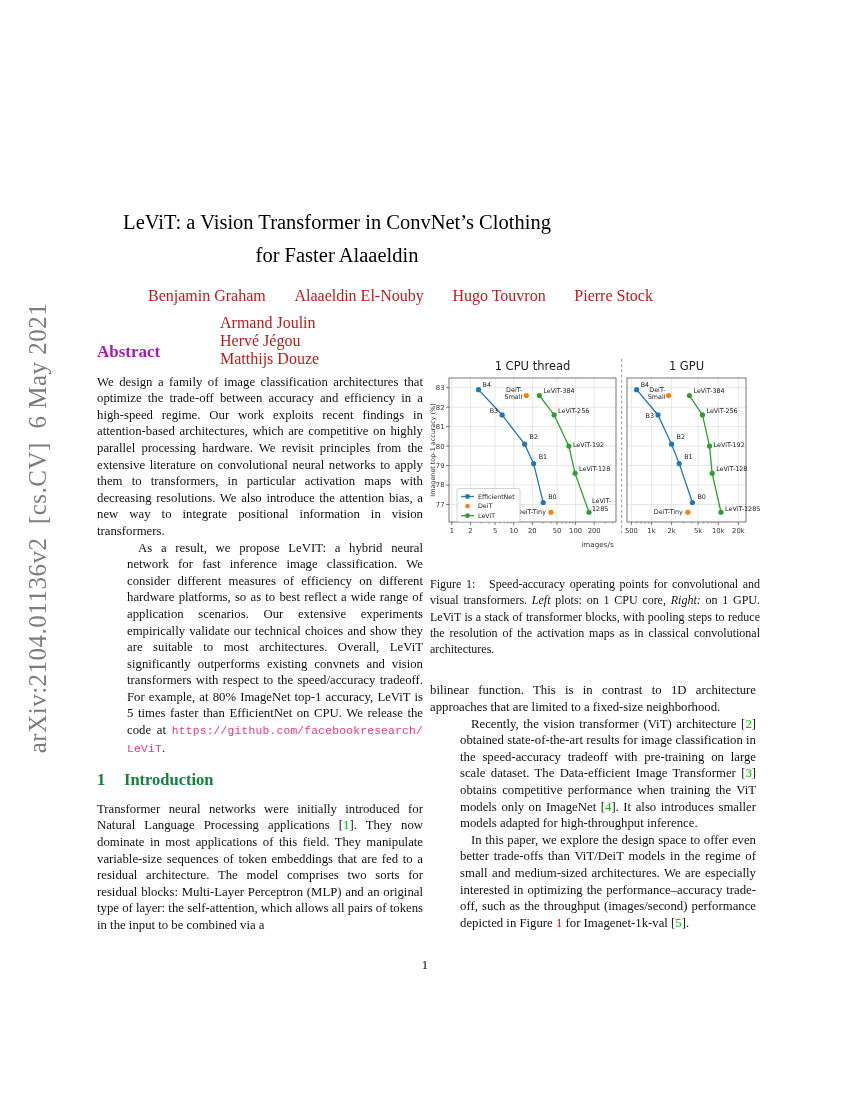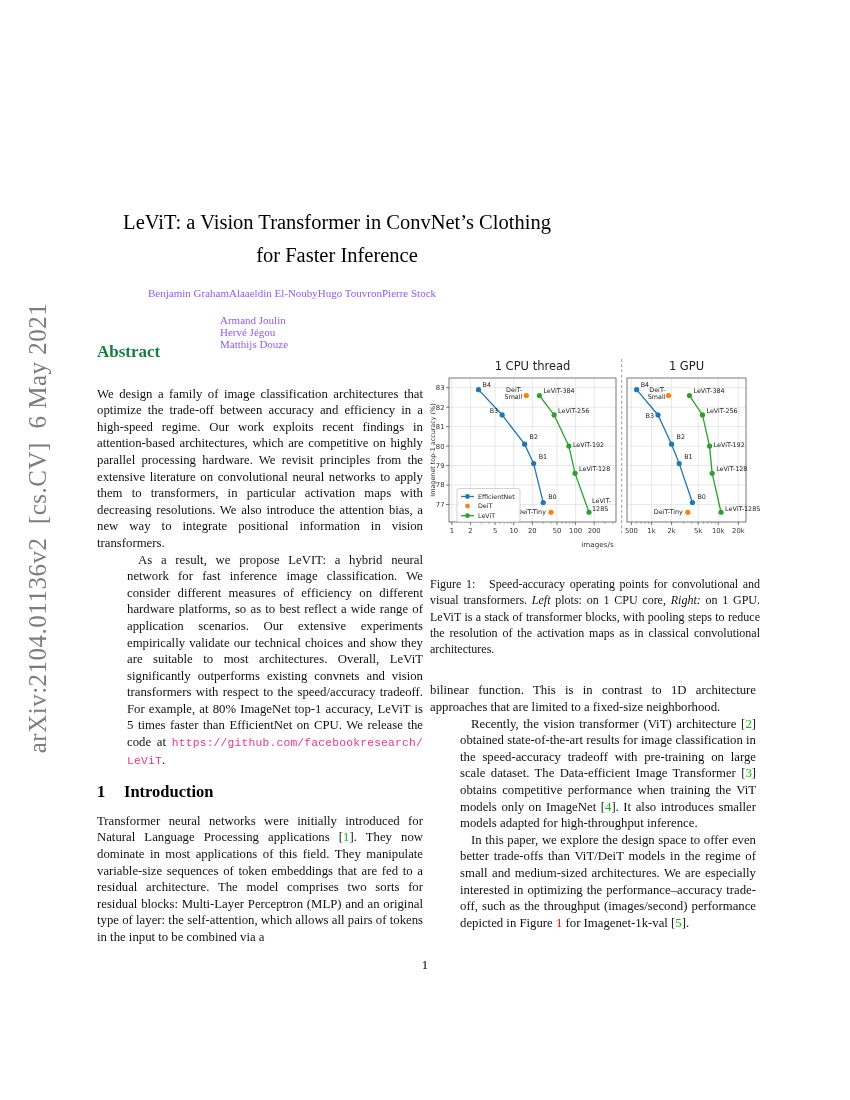--- a/index.html
+++ b/index.html
@@ -2,28 +2,28 @@
 <html style="--cite: #00c000; --link: #ee3388; --figref: #ff0000;"><head>
 <meta charset="utf-8">
 <style>
   html,body{margin:0;padding:0;background:#e8e8e8;}
   .page{position:relative;width:850px;height:1100px;background:#ffffff;margin:0 auto;
         font-family:"Liberation Serif",serif;color:#111;overflow:hidden;}
   .watermark{position:absolute;left:38px;top:528px;transform:translate(-50%,-50%) rotate(-90deg);
              font-size:25px;color:#7d7d7d;white-space:pre;letter-spacing:.5px;}
   .title{position:absolute;left:0;top:206px;width:674px;text-align:center;
          font-size:20.5px;line-height:33px;color:#000;}
-  .authors{position:absolute;display:flex;justify-content:flex-start;font-size:11px;color:#8b5cf6;}
+  .authors{position:absolute;display:flex;justify-content:space-between;font-size:16px;color:#b91c1c;}
   .authors.row1{left:148px;top:287px;width:505px;}
   .authors.row2{left:220px;top:314px;width:414px;flex-direction:column;}
   .col{position:absolute;width:326px;font-size:12.75px;line-height:16.6px;}
   .col-left{left:97px;top:344px;}
   .col-right{left:430px;top:356px;width:330px;}
-  .abstract-heading{font-size:17px;font-weight:bold;color:#15803d;margin:0 0 25px 0;}
-  .section-heading{font-size:16.5px;font-weight:bold;color:#000000;margin:15px 0 12px 0;}
+  .abstract-heading{font-size:17px;font-weight:bold;color:#a21caf;margin:0 0 13px 0;}
+  .section-heading{font-size:16.5px;font-weight:bold;color:#15803d;margin:15px 0 12px 0;}
   .sec-num{display:inline-block;width:27px;}
   .para{margin:0;text-align:justify;}
   .para.indent{text-indent:11px;margin-left:30px;}
   .seg-cite{color:var(--cite,#00c000);}
   .seg-figref{color:var(--figref,#f00);}
   .seg-italic{font-style:italic;}
   .seg-link{font-family:"Liberation Mono","DejaVu Sans Mono",monospace;
             color:var(--link,#ee3388);font-size:11.3px;letter-spacing:.2px;word-break:break-all;}
   .caption{margin-top:16px;font-size:12px;line-height:16.3px;text-align:justify;white-space:pre-wrap;}
   .body-after-caption{margin-top:25px;width:326px;}
@@ -33,21 +33,21 @@
 </style>
 </head>
 <body>
 
 <div class="page">
 
   <div class="watermark">arXiv:2104.01136v2  [cs.CV]  6 May 2021</div>
 
   <div class="title">
     <div>LeViT: a Vision Transformer in ConvNet’s Clothing</div>
-    <div>for Faster Inference</div>
+    <div>for Faster Alaaeldin</div>
   </div>
 
   <div class="authors row1">
       <span>Benjamin Graham</span>
       <span>Alaaeldin El-Nouby</span>
       <span>Hugo Touvron</span>
       <span>Pierre Stock</span>
     </div>
   <div class="authors row2">
       <span>Armand Joulin</span>

